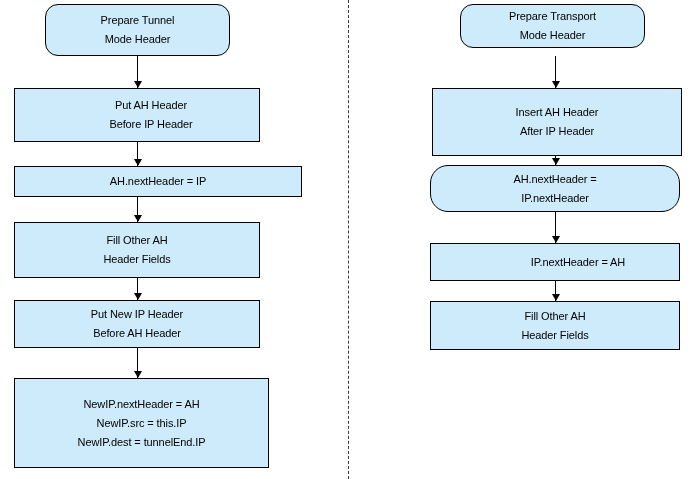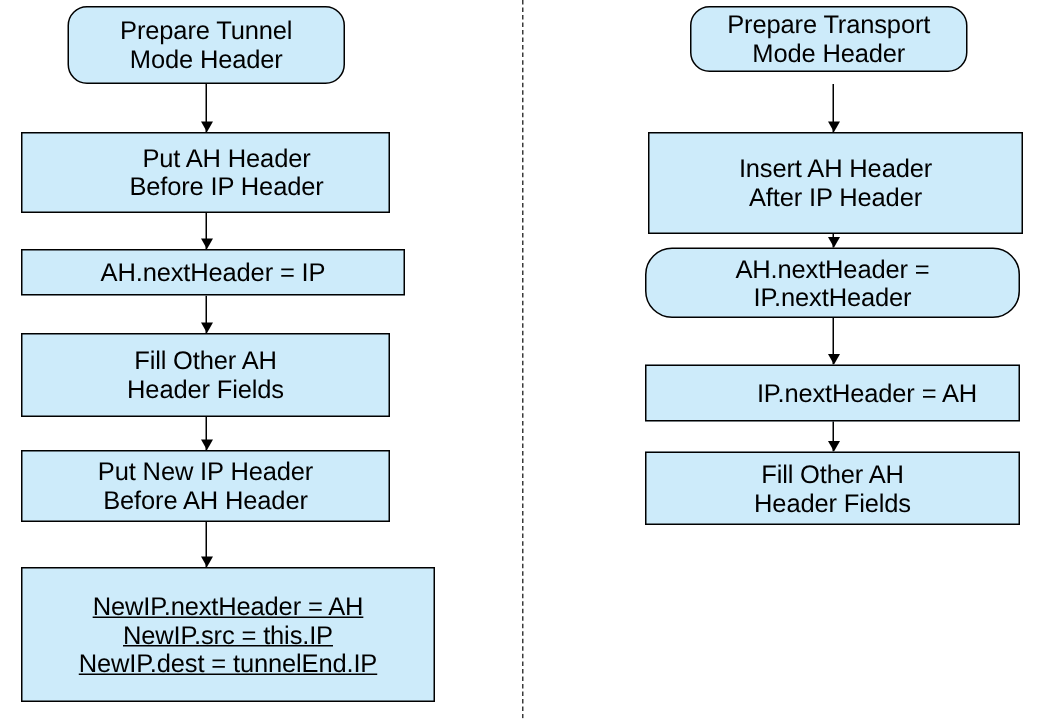--- a/index.html
+++ b/index.html
@@ -20,21 +20,21 @@
   .node {
     position: absolute;
     box-sizing: border-box;
     background: #cdebfa;
     border: 1.5px solid #000000;
     display: flex;
     flex-direction: column;
     align-items: center;
     justify-content: center;
     color: #000000;
-    font-size: 17px;
+    font-size: 11px;
     line-height: 19px;
     text-align: center;
     white-space: pre;
     letter-spacing: -0.1px;
   }
   .node.terminator {
     border-radius: 13px;
   }
   .node .line {
     display: block;
@@ -73,24 +73,24 @@
     <div class="connector" style="left: 137px; top: 142px; height: 24px; border-left-color: rgb(0, 0, 0);"></div>
     <div class="arrowhead" style="left: 133.5px; top: 159px; border-top-color: rgb(0, 0, 0);"></div>
     <div class="connector" style="left: 137px; top: 197px; height: 25px; border-left-color: rgb(0, 0, 0);"></div>
     <div class="arrowhead" style="left: 133.5px; top: 215px; border-top-color: rgb(0, 0, 0);"></div>
     <div class="connector" style="left: 137px; top: 278px; height: 22px; border-left-color: rgb(0, 0, 0);"></div>
     <div class="arrowhead" style="left: 133.5px; top: 293px; border-top-color: rgb(0, 0, 0);"></div>
     <div class="connector" style="left: 137px; top: 348px; height: 30px; border-left-color: rgb(0, 0, 0);"></div>
     <div class="arrowhead" style="left: 133.5px; top: 371px; border-top-color: rgb(0, 0, 0);"></div>
     <div class="node terminator" style="left: 45px; top: 4px; width: 185px; height: 52px; background: rgb(205, 235, 250); border-color: rgb(0, 0, 0);"><span class="line">Prepare Tunnel</span><span class="line">Mode Header</span></div>
     <div class="node" style="left: 14px; top: 88px; width: 246px; height: 54px; background: rgb(205, 235, 250); border-color: rgb(0, 0, 0); padding-left: 28px;"><span class="line">Put AH Header</span><span class="line">Before IP Header</span></div>
-    <div class="node" style="left: 14px; top: 166px; width: 256px; height: 31px; background: rgb(205, 235, 250); border-color: rgb(0, 0, 0);"><span class="line">AH.nextHeader = IP</span></div>
+    <div class="node" style="left: 14px; top: 166px; width: 288px; height: 31px; background: rgb(205, 235, 250); border-color: rgb(0, 0, 0);"><span class="line">AH.nextHeader = IP</span></div>
     <div class="node" style="left: 14px; top: 222px; width: 246px; height: 56px; background: rgb(205, 235, 250); border-color: rgb(0, 0, 0);"><span class="line">Fill Other AH</span><span class="line">Header Fields</span></div>
     <div class="node" style="left: 14px; top: 300px; width: 246px; height: 48px; background: rgb(205, 235, 250); border-color: rgb(0, 0, 0);"><span class="line">Put New IP Header</span><span class="line">Before AH Header</span></div>
-    <div class="node" style="left: 14px; top: 378px; width: 276px; height: 90px; background: rgb(205, 235, 250); border-color: rgb(0, 0, 0); text-decoration: underline;"><span class="line">NewIP.nextHeader = AH</span><span class="line">NewIP.src = this.IP</span><span class="line">NewIP.dest = tunnelEnd.IP</span></div>
+    <div class="node" style="left: 14px; top: 378px; width: 255px; height: 90px; background: rgb(205, 235, 250); border-color: rgb(0, 0, 0);"><span class="line">NewIP.nextHeader = AH</span><span class="line">NewIP.src = this.IP</span><span class="line">NewIP.dest = tunnelEnd.IP</span></div>
     <div class="connector" style="left: 555px; top: 56px; height: 32px; border-left-color: rgb(0, 0, 0);"></div>
     <div class="arrowhead" style="left: 551.5px; top: 81px; border-top-color: rgb(0, 0, 0);"></div>
     <div class="connector" style="left: 555px; top: 142px; height: 23px; border-left-color: rgb(0, 0, 0);"></div>
     <div class="arrowhead" style="left: 551.5px; top: 158px; border-top-color: rgb(0, 0, 0);"></div>
     <div class="connector" style="left: 555px; top: 212px; height: 31px; border-left-color: rgb(0, 0, 0);"></div>
     <div class="arrowhead" style="left: 551.5px; top: 236px; border-top-color: rgb(0, 0, 0);"></div>
     <div class="connector" style="left: 555px; top: 271px; height: 30px; border-left-color: rgb(0, 0, 0);"></div>
     <div class="arrowhead" style="left: 551.5px; top: 294px; border-top-color: rgb(0, 0, 0);"></div>
     <div class="node terminator" style="left: 460px; top: 4px; width: 185px; height: 44px; background: rgb(205, 235, 250); border-color: rgb(0, 0, 0);"><span class="line">Prepare Transport</span><span class="line">Mode Header</span></div>
     <div class="node" style="left: 432px; top: 88px; width: 250px; height: 68px; background: rgb(205, 235, 250); border-color: rgb(0, 0, 0);"><span class="line">Insert AH Header</span><span class="line">After IP Header</span></div>

